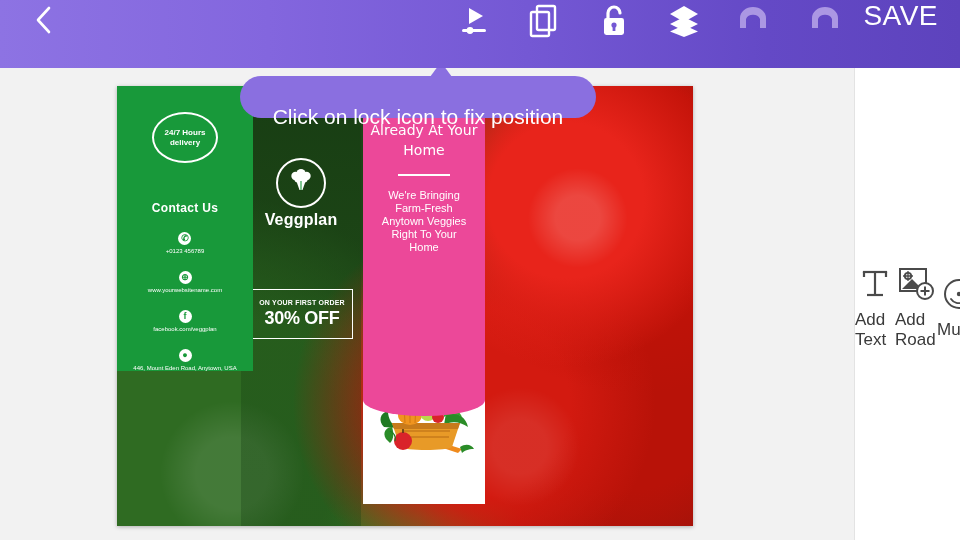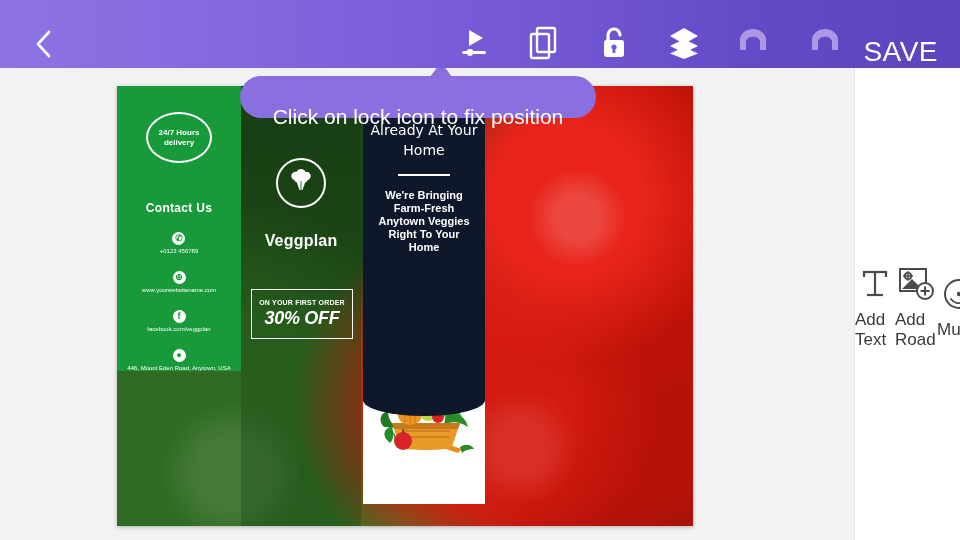--- a/index.html
+++ b/index.html
@@ -7,21 +7,21 @@
     width:960px;height:540px;overflow:hidden;
     background:#f2f2f2;
     font-family:"Liberation Sans", sans-serif;
     position:relative;
   }
 
   
   .toolbar{
     position:absolute;left:0;top:0;width:960px;height:68px;
     background:linear-gradient(90deg,#8d73e3 0%,#8366de 28%,#7458d4 55%,#6449c6 80%,#5d43bd 100%);
-    display:flex;align-items:flex-end;
+    display:flex;align-items:flex-start;
     box-sizing:border-box;
     padding:0 18px 0 22px;
     z-index:30;
   }
   .tb-back{
     width:44px;height:44px;display:flex;align-items:center;justify-content:center;
     cursor:pointer;
   }
   .tb-spacer{flex:1;}
   .tb-icons{display:flex;align-items:center;gap:24px;}
@@ -94,21 +94,21 @@
   .bg-photo:after{
     content:"";position:absolute;inset:0;
     background:
       radial-gradient(circle at 20% 88%, rgba(255,255,255,.10) 0 6%, rgba(255,255,255,0) 12%),
       radial-gradient(circle at 80% 30%, rgba(255,255,255,.16) 0 4%, rgba(255,255,255,0) 9%),
       radial-gradient(circle at 70% 82%, rgba(255,255,255,.09) 0 5%, rgba(255,255,255,0) 11%);
   }
 
   
   .panel-left{
-    position:absolute;left:0;top:0;width:124px;height:285px;
+    position:absolute;left:0;top:0;width:136px;height:285px;
     background:#18993a;
     z-index:3;
     display:flex;flex-direction:column;align-items:center;
     box-sizing:border-box;padding-top:26px;gap:6px;
   }
   .badge-circle{
     width:62px;height:62px;border-radius:50%;
     border:2px solid #ffffff;
     display:flex;align-items:center;justify-content:center;
     flex-direction:column;
@@ -139,51 +139,51 @@
   }
   .logo-wrap{
     position:absolute;left:0;top:72px;width:120px;
     display:flex;flex-direction:column;align-items:center;
   }
   .logo-circle{
     width:46px;height:46px;border-radius:50%;border:2px solid #ffffff;
     display:flex;align-items:center;justify-content:center;
   }
   .logo-name{
-    color:#ffffff;font-size:16px;font-weight:bold;margin-top:24px;letter-spacing:.2px;
+    color:#ffffff;font-size:16px;font-weight:bold;margin-top:3px;letter-spacing:.2px;
   }
   .offer-box{
     position:absolute;left:10px;top:203px;width:100px;height:48px;
     border:1px solid #ffffff;
     display:flex;flex-direction:column;align-items:center;justify-content:center;
   }
   .offer-small{
     color:#ffffff;font-size:7px;font-weight:bold;letter-spacing:.2px;
   }
   .offer-big{
-    color:#ffffff;font-size:18px;font-weight:bold;margin-top:2px;letter-spacing:-.3px;font-style:italic;
+    color:#ffffff;font-size:18px;font-weight:bold;margin-top:2px;letter-spacing:-.3px;
   }
 
   
   .panel-center{
     position:absolute;left:246px;top:0;width:122px;height:330px;
-    background:#0f172a;z-index:3;
+    background:#ec4899;z-index:3;
     border-radius:0 0 60px 60px / 0 0 16px 16px;
     display:flex;flex-direction:column;align-items:center;
     box-sizing:border-box;padding-top:14px;
   }
   .cc-head{
     color:#ffffff;font-size:14px;line-height:20px;text-align:center;
     font-family:"DejaVu Sans", sans-serif;
   }
   .cc-rule{
     width:52px;height:2px;background:#ffffff;margin:14px 0 13px 0;
   }
   .cc-body{
-    color:#ffffff;font-size:11px;line-height:13px;text-align:center;font-weight:bold;
+    color:#ffffff;font-size:11px;line-height:13px;text-align:center;font-weight:normal;
   }
   .panel-white{
     position:absolute;left:246px;top:278px;width:122px;height:140px;
     background:#ffffff;z-index:2;
     border-radius:60px 60px 0 0 / 18px 18px 0 0;
   }
   .veg-art{
     position:absolute;left:0;top:16px;width:122px;height:80px;
     display:flex;align-items:center;justify-content:center;
   }

